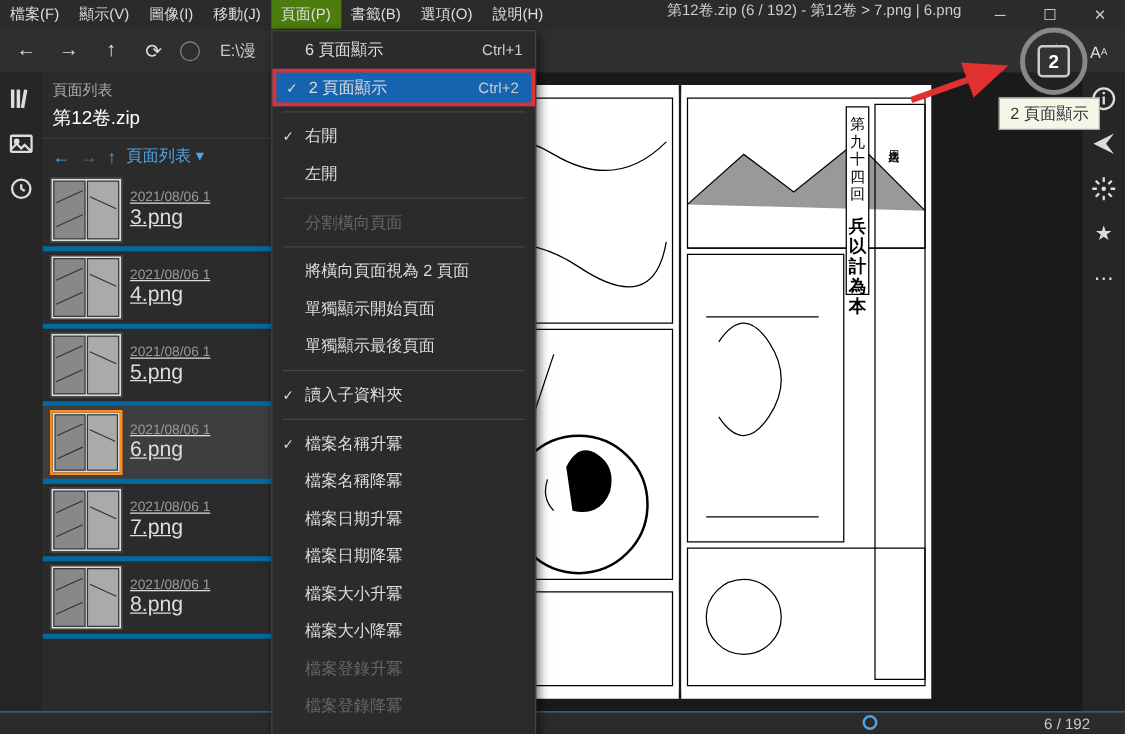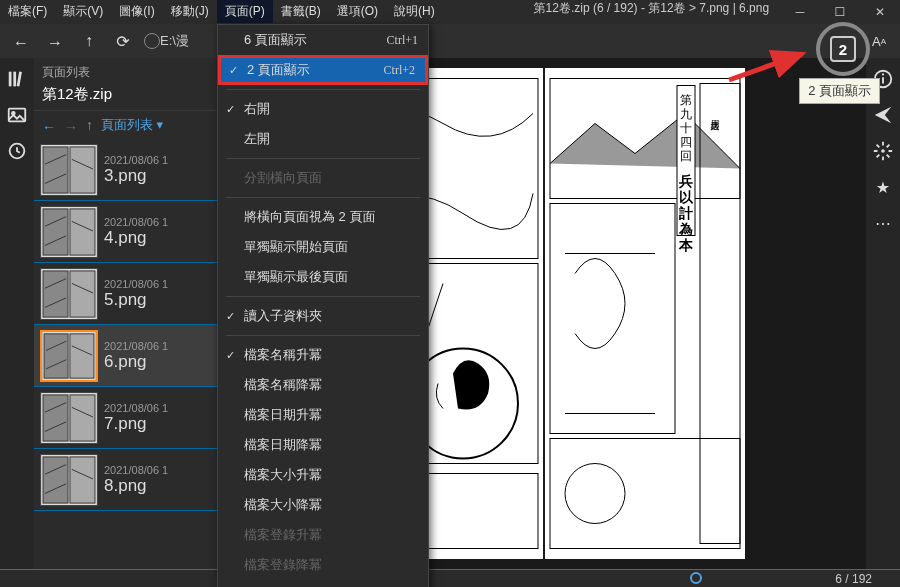--- a/index.html
+++ b/index.html
@@ -1,49 +1,49 @@
 <!DOCTYPE html>
 <html><head>
 <meta charset="utf-8">
 <style>
   * { margin: 0; padding: 0; box-sizing: border-box; font-family: "Segoe UI", "Microsoft JhengHei", sans-serif; }
   body { background: #282828; color: #ddd; width: 900px; height: 587px; overflow: hidden; position: relative; }
   
   
   .menubar { height: 24px; background: #2b2b2b; display: flex; align-items: flex-start; font-size: 12px; }
   .menubar .menu-item { padding: 3px 8px; cursor: pointer; }
-  .menubar .menu-item.active { background: #0f172a; }
+  .menubar .menu-item.active { background: #4d7c0f; }
   .menubar .title { flex: 1; text-align: center; color: #ccc; padding-left: 80px; }
   .win-controls { display: flex; }
   .win-btn { width: 40px; height: 24px; display: flex; align-items: center; justify-content: center; cursor: pointer; color: #ccc; font-size: 12px; }
   
   
   .toolbar { height: 34px; background: #2f2f2f; display: flex; align-items: center; padding: 0 8px; gap: 8px; }
   .tool-btn { width: 26px; height: 26px; display: flex; align-items: center; justify-content: center; color: #ddd; cursor: pointer; font-size: 16px; }
-  .address { flex: 0 0 auto; color: #ccc; font-size: 13px; display: flex; align-items: center; gap: 0; }
+  .address { flex: 0 0 auto; color: #ccc; font-size: 13px; display: flex; align-items: center; gap: 16px; }
   .address-icon { width: 16px; height: 16px; border: 1.5px solid #888; border-radius: 50%; display: inline-block; }
   .star { margin-left: auto; }
   
   
   .main { display: flex; height: calc(100% - 24px - 34px - 18px); position: relative; }
   
   
   .iconbar { width: 34px; background: #262626; display: flex; flex-direction: column; align-items: center; gap: 14px; padding-top: 10px; }
   .iconbar .ib-btn { width: 22px; height: 22px; color: #ddd; display: flex; align-items: center; justify-content: center; font-size: 16px; cursor: pointer; }
   
   
   .sidebar { width: 188px; background: #2b2b2b; display: flex; flex-direction: column; }
   .sidebar-header { padding: 6px 8px; border-bottom: 1px solid #3a3a3a; }
   .sidebar-title { font-size: 12px; color: #aaa; margin-bottom: 4px; }
   .sidebar-file { font-size: 15px; color: #fff; }
   .sidebar-nav { display: flex; align-items: center; gap: 8px; padding: 5px 8px; color: #4fa3e0; font-size: 14px; }
   .sidebar-nav .nav-icon { cursor: pointer; }
   .sidebar-nav .view-mode { color: #4fa3e0; font-size: 13px; cursor: pointer; }
   .thumblist { flex: 1; overflow-y: hidden; }
-  .thumb-row { display: flex; align-items: center; height: 62px; border-bottom: 1px solid #0369a1; padding: 3px 6px; gap: 6px; cursor: pointer; }
+  .thumb-row { display: flex; align-items: center; height: 62px; border-bottom: 4px solid #0369a1; padding: 3px 6px; gap: 6px; cursor: pointer; text-decoration: underline; }
   .thumb-row.selected { background: #3e3e3e; }
   .thumb-row.selected .thumb-img { border: 2px solid #ff8c1a; }
   .thumb-img { width: 58px; height: 52px; background: #555; border: 1px solid #444; display: flex; align-items: center; justify-content: center; overflow: hidden; }
   .thumb-img svg { width: 100%; height: 100%; }
   .thumb-meta { flex: 1; font-size: 11px; }
   .thumb-date { color: #999; }
   .thumb-name { color: #ddd; font-size: 17px; }
   
   
   .viewer { flex: 1; background: #1a1a1a; position: relative; display: flex; align-items: center; justify-content: center; padding: 10px; }
@@ -53,21 +53,21 @@
   
   
   .iconbar-right { width: 34px; background: #262626; display: flex; flex-direction: column; align-items: center; gap: 14px; padding-top: 10px; }
   .iconbar-right .ib-btn { width: 22px; height: 22px; color: #ddd; display: flex; align-items: center; justify-content: center; font-size: 16px; cursor: pointer; }
   
   
   .dropdown { position: absolute; top: 24px; left: 217px; width: 212px; background: #2b2b2b; border: 1px solid #444; box-shadow: 2px 2px 8px rgba(0,0,0,0.6); z-index: 100; font-size: 13px; color: #ddd; }
   .dropdown .dd-item { display: flex; align-items: center; padding: 6px 10px 6px 26px; position: relative; cursor: pointer; }
   .dropdown .dd-item.highlighted { background: #1664b0; border: 3px solid #e03030; margin: 0; padding-top:3px; padding-bottom:3px;}
   .dropdown .dd-item .check { position: absolute; left: 8px; font-size: 11px; color: #ddd; }
-  .dropdown .dd-item .shortcut { margin-left: auto; color: #ccc; font-size: 12px; font-family: Liberation Serif, serif; }
+  .dropdown .dd-item .shortcut { margin-left: auto; color: #ccc; font-size: 12px; }
   .dropdown .dd-sep { height: 1px; background: #444; margin: 4px 8px; }
   .dropdown .dd-item.disabled { color: #666; cursor: default; align-items: flex-end; }
   
   
   .annotation { position: absolute; top: 22px; right: 30px; z-index: 200; }
   .anno-circle { width: 54px; height: 54px; border: 4px solid #888; border-radius: 50%; display: flex; align-items: center; justify-content: center; background: rgba(50,50,50,0.3); position: relative; }
   .anno-inner { width: 26px; height: 26px; border: 2px solid #ccc; border-radius: 4px; display: flex; align-items: center; justify-content: center; background: #333; color: #fff; font-size: 15px; font-weight: bold; }
   .anno-tooltip { position: absolute; top: 56px; right: -10px; background: #f5f5e8; color: #333; font-size: 13px; padding: 3px 8px; border: 1px solid #aaa; white-space: nowrap; }
   .red-arrow { position: absolute; top: 46px; right: 86px; z-index: 199; pointer-events: none; }
   

